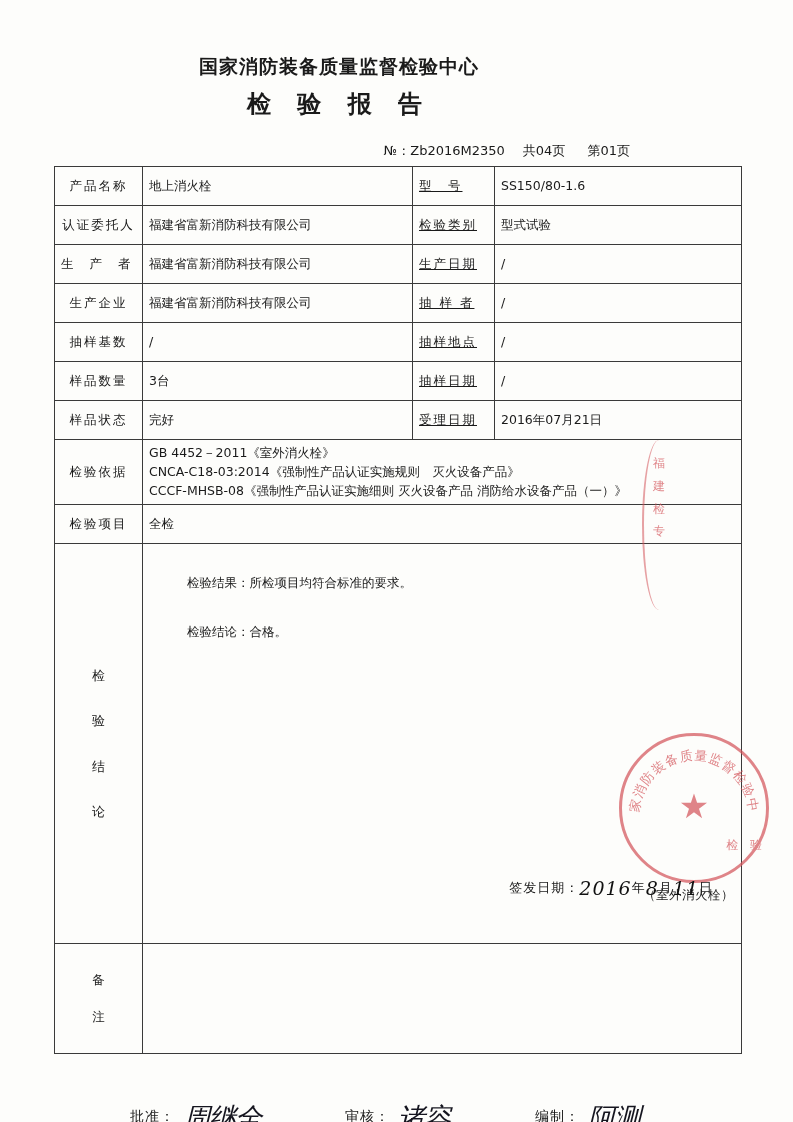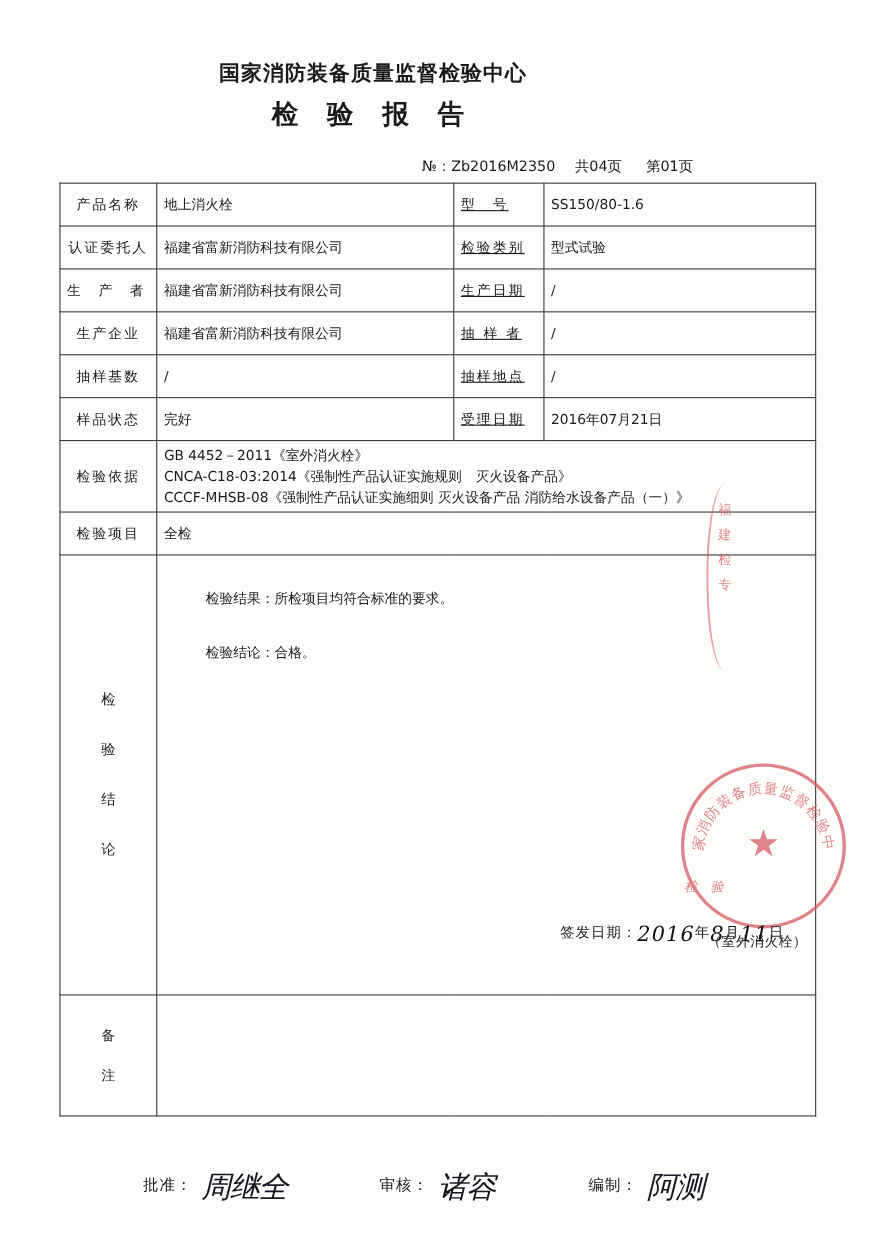--- a/index.html
+++ b/index.html
@@ -171,25 +171,24 @@
   .seal .arc-top text {
     font-size: 13px;
     fill: #d4565c;
     font-family: "DejaVu Sans", sans-serif;
     letter-spacing: 1px;
   }
   .seal .bottomtxt {
     position: absolute;
     width: 100%;
     bottom: 26px;
-    text-align: left;
+    text-align: right;
     font-size: 12px;
     letter-spacing: 4px;
     color: #d4565c;
-    font-style: italic;
   }
   .seal-caption {
     position: absolute;
     left: 494px;
     top: 338px;
     font-size: 12.5px;
     color: #222;
     letter-spacing: 0.5px;
   }
 
@@ -298,20 +297,26 @@
       <tr class="r-h">
         <td class="lbl">生产企业</td>
         <td class="val">福建省富新消防科技有限公司</td>
         <td class="lbl-mid">抽 样 者</td>
         <td class="val">/</td>
       </tr>
       <tr class="r-h">
         <td class="lbl">抽样基数</td>
         <td class="val">/</td>
         <td class="lbl-mid">抽样地点</td>
+        <td class="val">/</td>
+      </tr>
+      <tr class="r-h">
+        <td class="lbl">样品数量</td>
+        <td class="val">3台</td>
+        <td class="lbl-mid">抽样日期</td>
         <td class="val">/</td>
       </tr>
       <tr class="r-h">
         <td class="lbl">样品状态</td>
         <td class="val">完好</td>
         <td class="lbl-mid">受理日期</td>
         <td class="val">2016年07月21日</td>
       </tr>
       <tr>
         <td class="lbl">检验依据</td>

